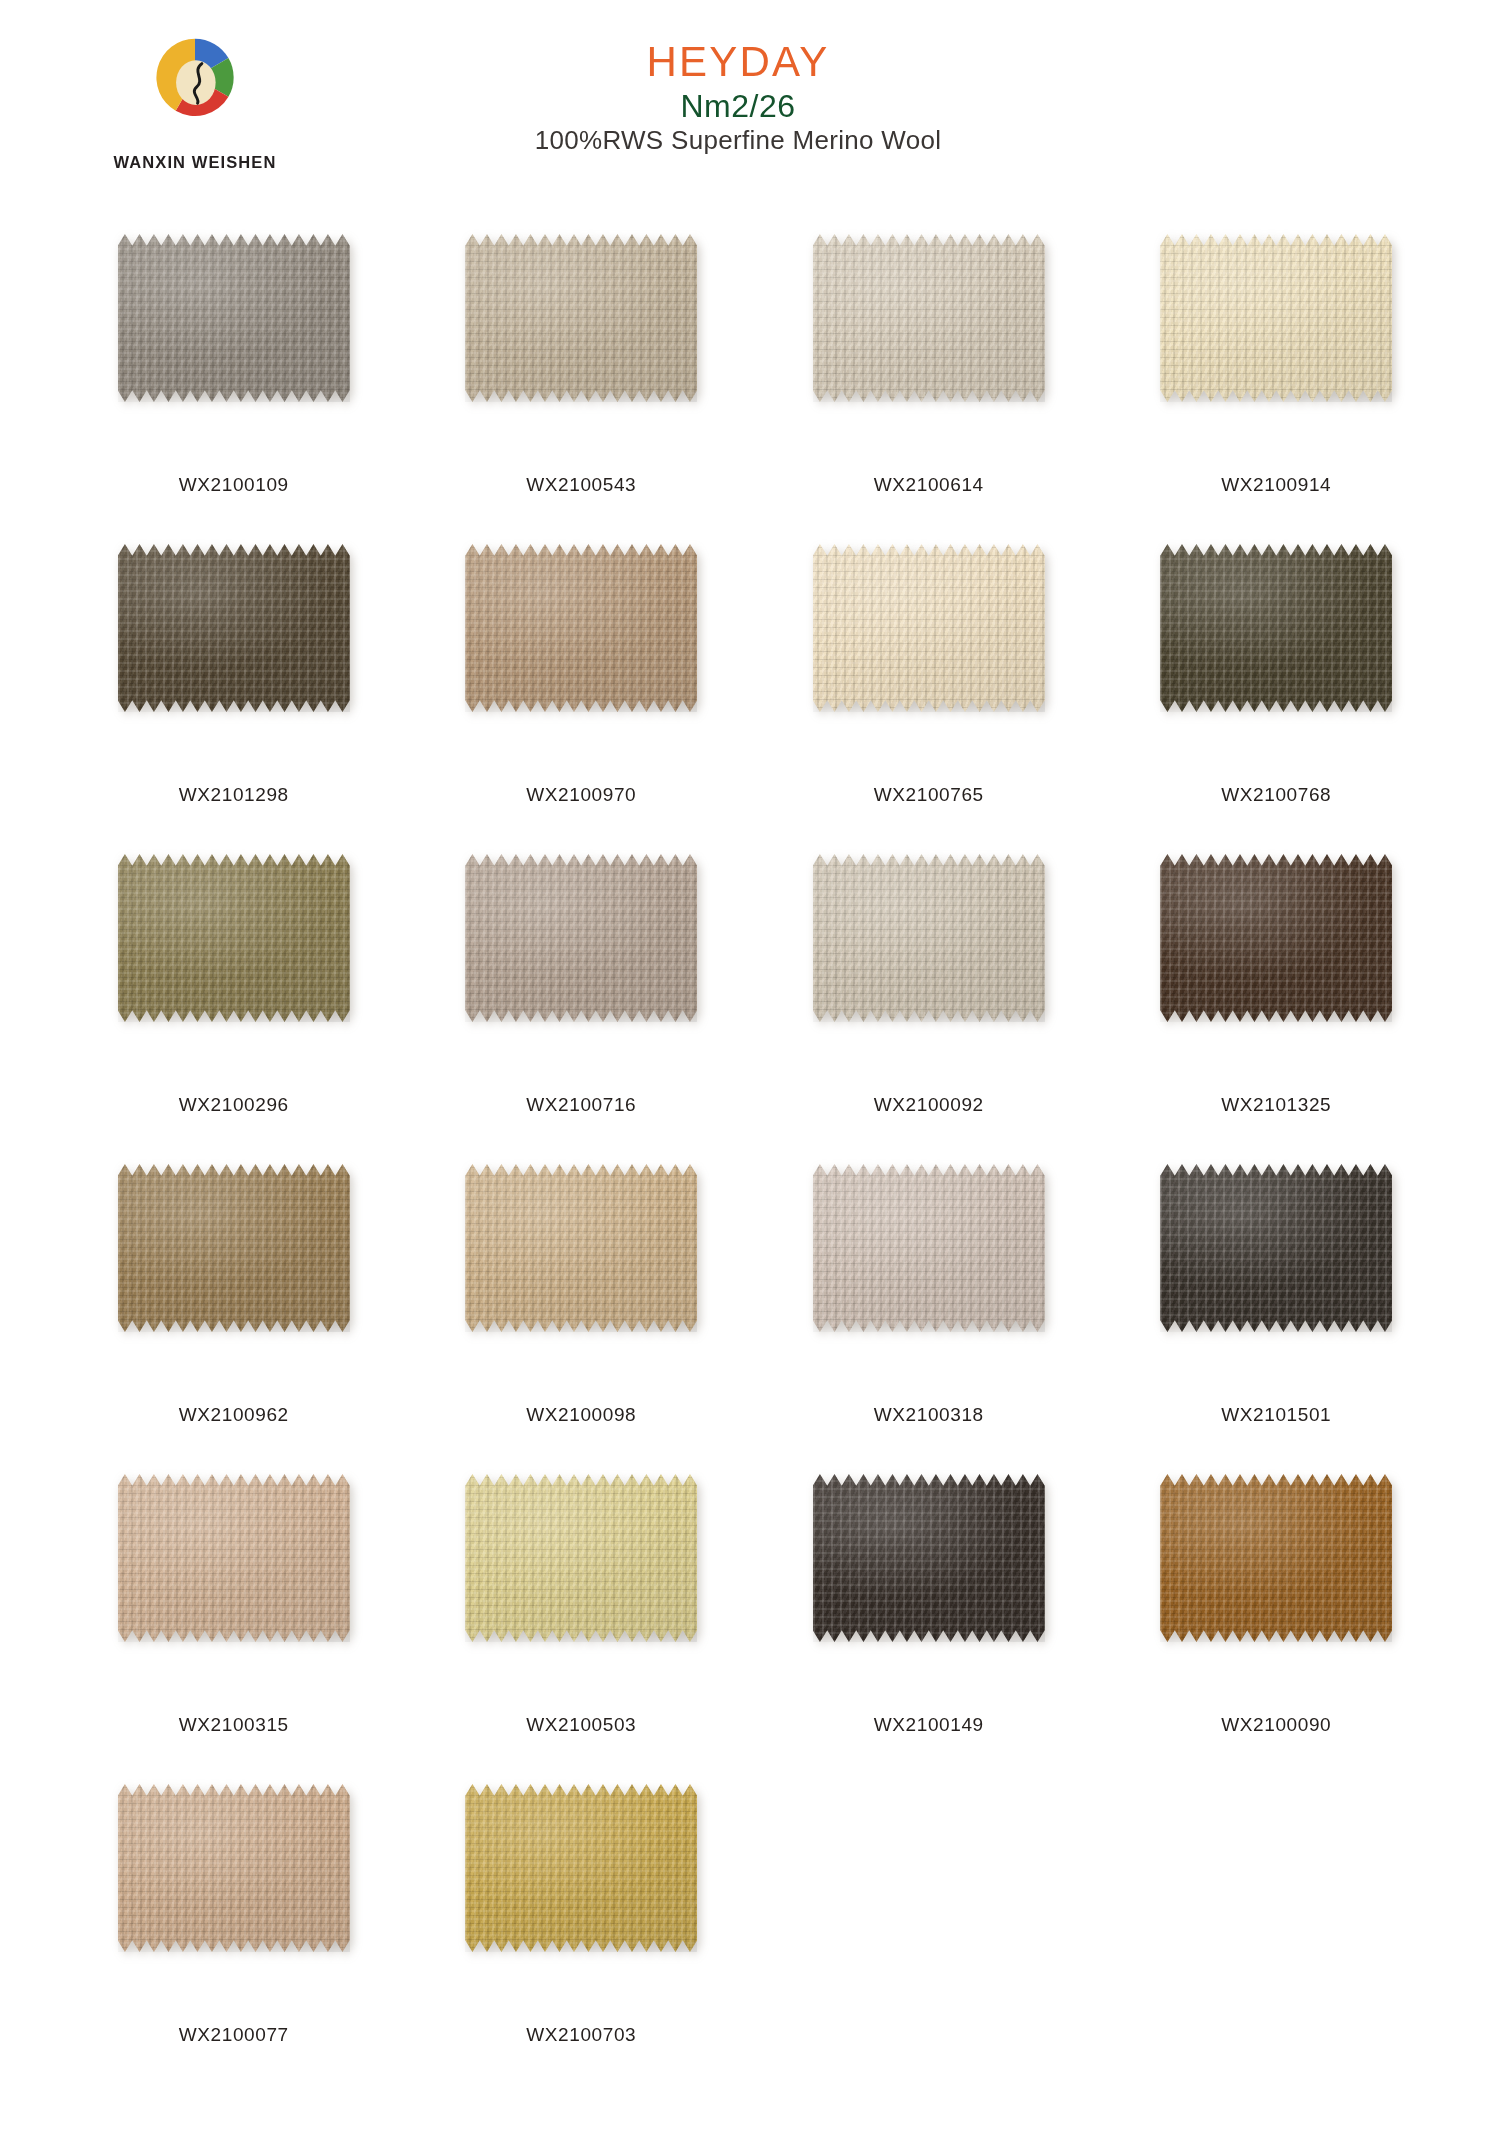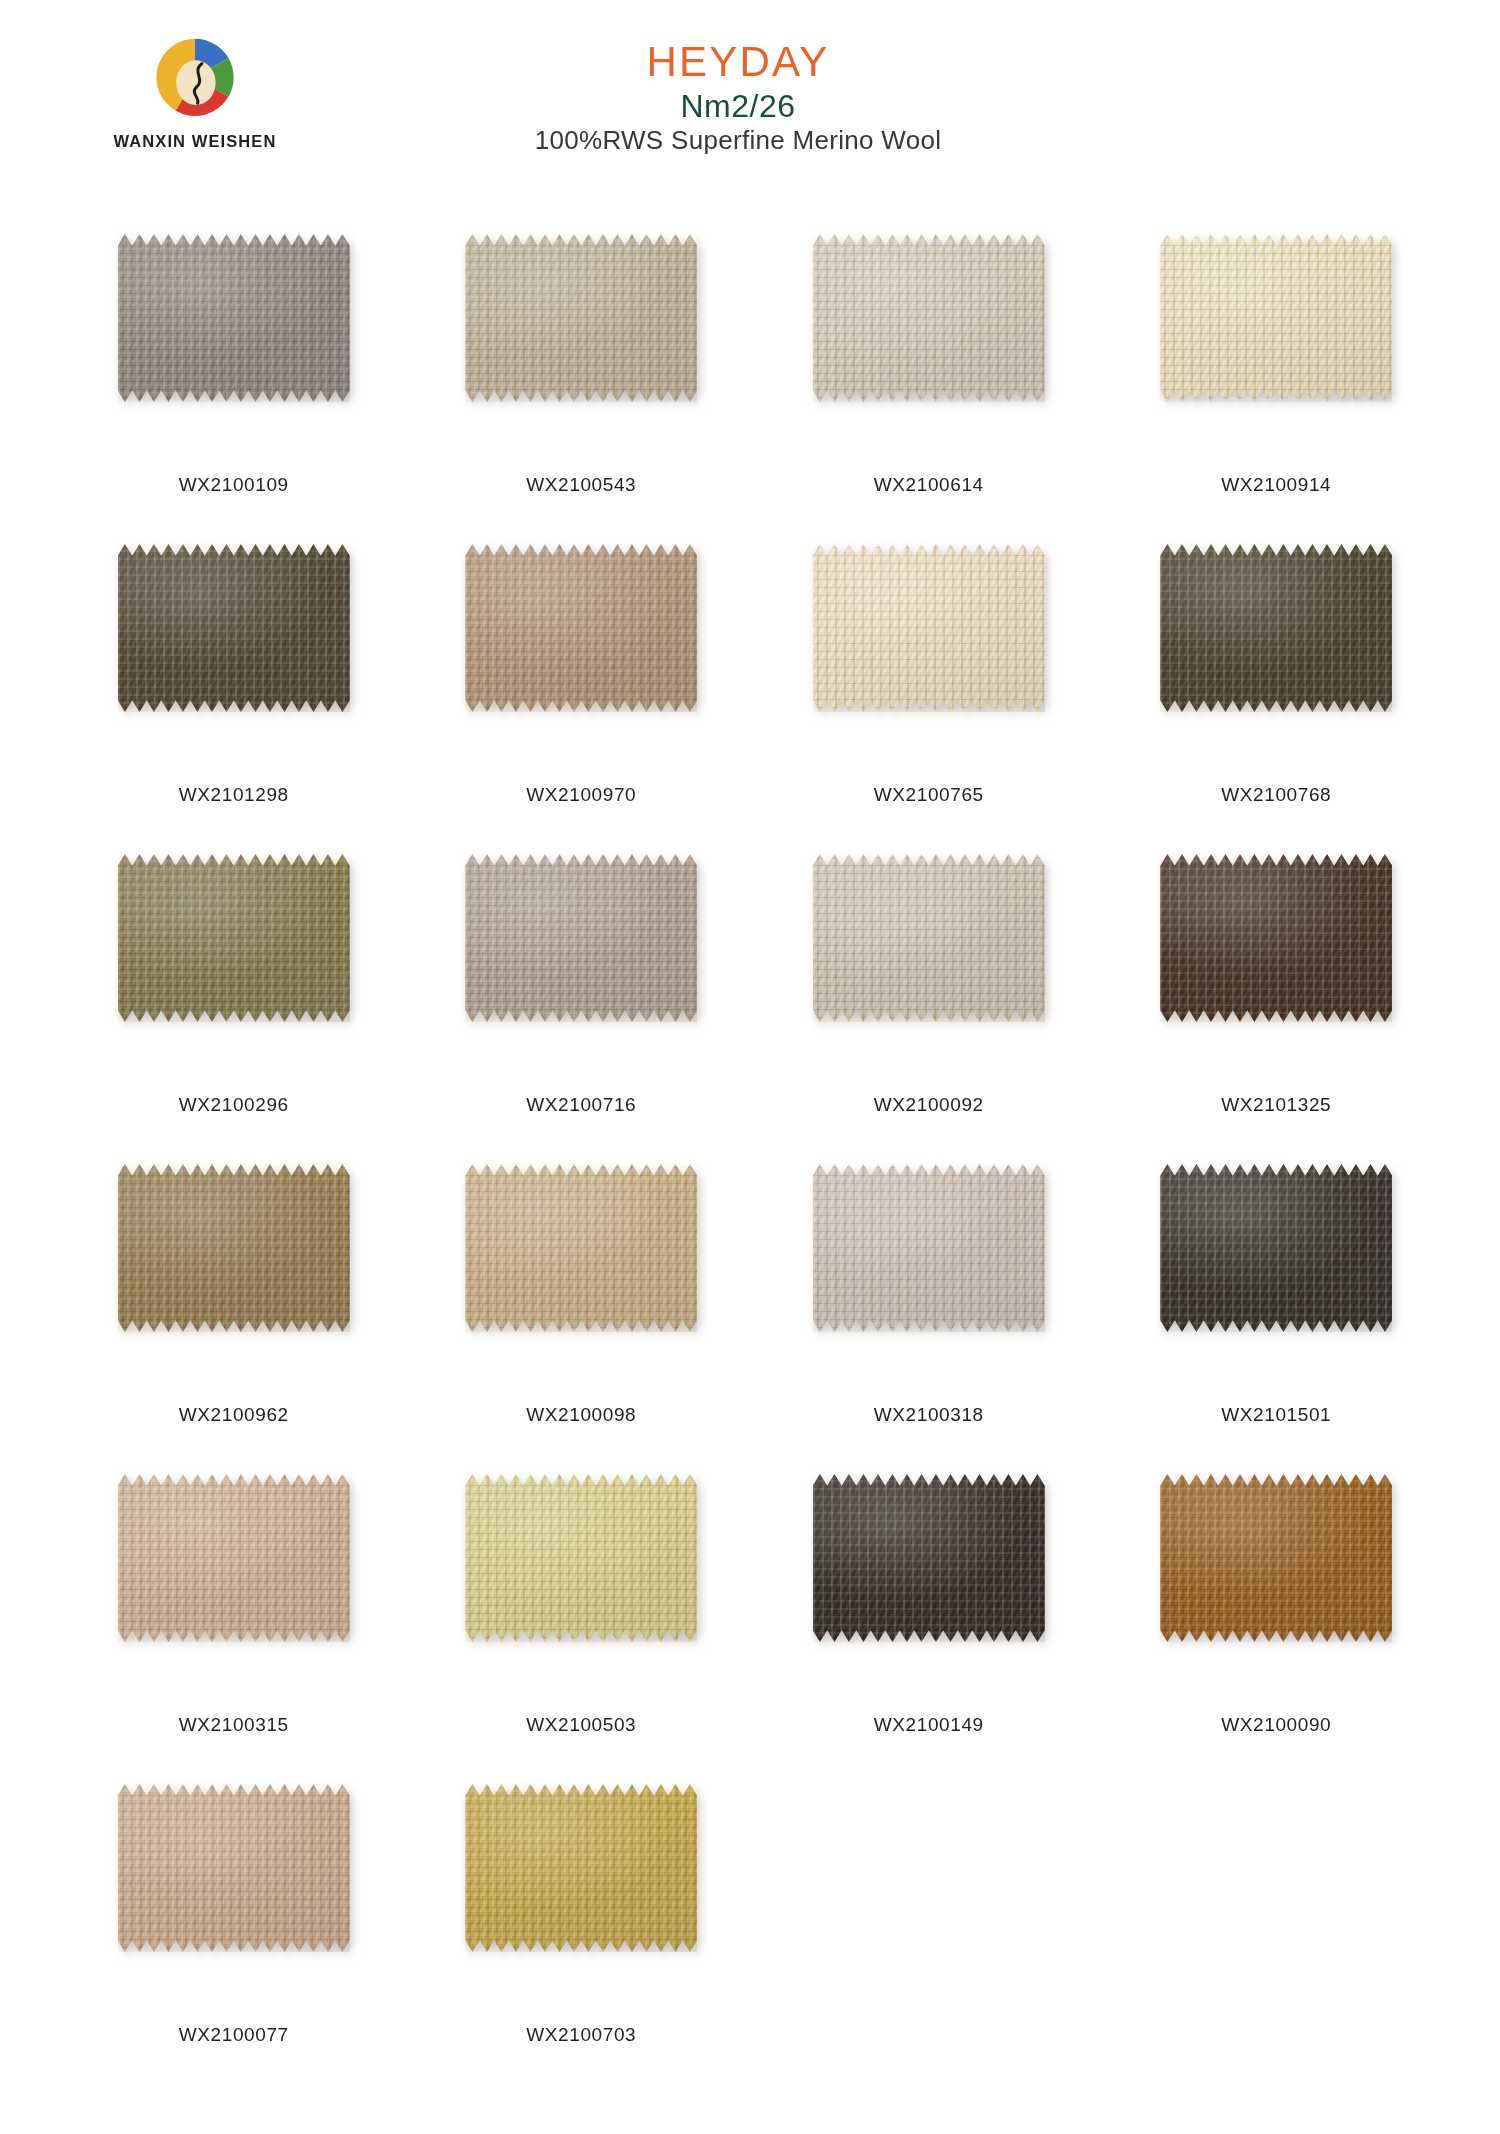--- a/index.html
+++ b/index.html
@@ -23,21 +23,21 @@
     width:200px;
     display:flex;
     flex-direction:column;
     align-items:center;
   }
   .logo-mark{
     width:86px;height:104px;
     position:relative;
   }
   .brand-name{
-    margin-top:0;
+    margin-top:21px;
     font-size:16.5px;
     font-weight:bold;
     letter-spacing:1.1px;
     color:#231f20;
     white-space:nowrap;
     font-family:"Liberation Sans", sans-serif;
   }
   .title-block{
     position:absolute;
     left:0; right:0; top:40px;

